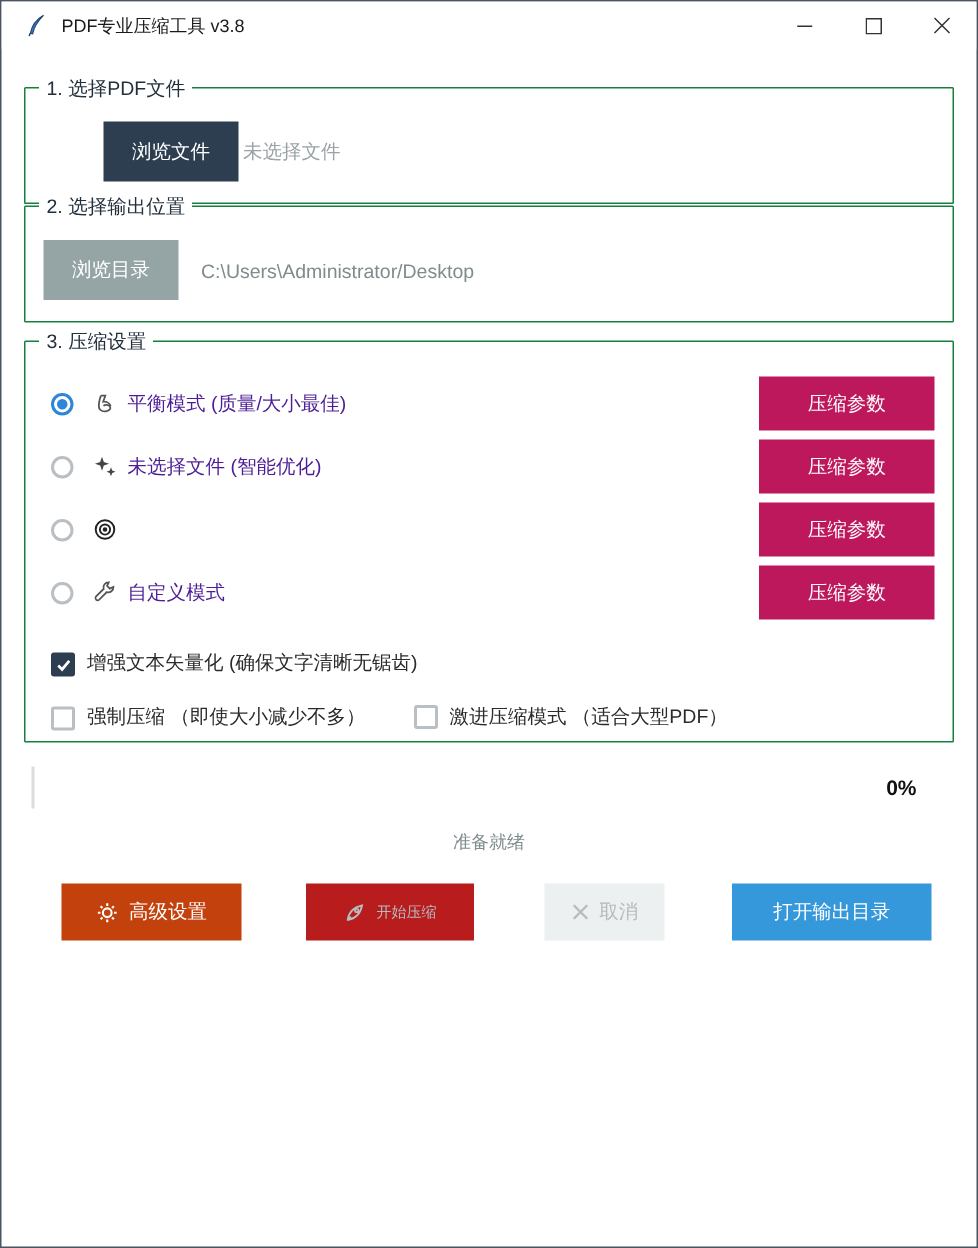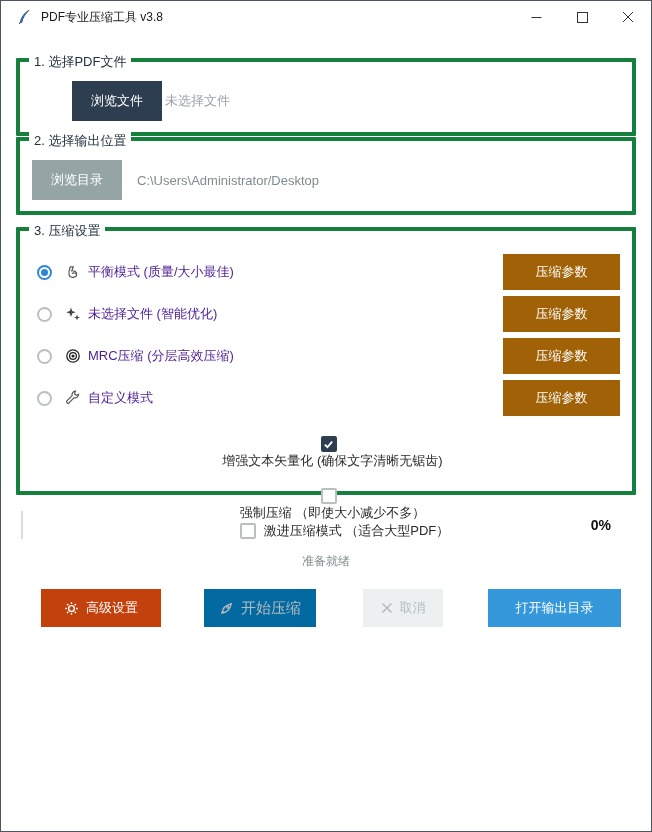--- a/index.html
+++ b/index.html
@@ -24,21 +24,21 @@
   .win-controls { margin-left: auto; display: flex; height: 32px; }
   .win-btn {
     width: 46px; height: 32px;
     display: flex; align-items: center; justify-content: center;
     cursor: default;
   }
   
   .content { padding: 0 15px; }
   .groupbox {
     position: relative;
-    border: 4px solid #15803d;
+    border: 1px solid #15803d;
     border-radius: 1px;
     background: #fff;
   }
   .groupbox-title {
     position: absolute;
     top: -9px; left: 9px;
     background: #fff;
     padding: 0 5px;
     font-size: 13px;
     color: #22303e;
@@ -73,24 +73,24 @@
   .radio.selected { border-color: #2e86d9; }
   .radio.selected::after {
     content: ""; position: absolute; left: 2px; top: 2px; right: 2px; bottom: 2px;
     border-radius: 50%; background: #2e86d9;
   }
   .mode-icon { width: 16px; height: 16px; margin-left: 13px; display: inline-flex; flex: 0 0 auto; }
   .mode-label { margin-left: 7px; font-size: 13px; color: #4c1d95; }
   .param-btn {
     margin-left: auto;
     width: 117px; height: 36px;
-    background: #a16207; color: #fdfdfd; font-size: 13px;
-  }
-  
-  .check-row { display: flex; align-items: center; padding-left: 5px; margin-top: 17px; flex-direction: column; }
+    background: #be185d; color: #fdfdfd; font-size: 13px;
+  }
+  
+  .check-row { display: flex; align-items: flex-end; padding-left: 5px; margin-top: 17px; }
   .check-row.second { margin-top: 18px; }
   .checkbox {
     width: 16px; height: 16px; border-radius: 2px;
     border: 2px solid #b9bfc3; background: #fff;
     flex: 0 0 auto; cursor: pointer;
     display: inline-flex; align-items: center; justify-content: center;
   }
   .checkbox.checked { background: #2c3e50; border-color: #2c3e50; }
   .check-label { margin-left: 8px; font-size: 13px; color: #2b2b2b; }
   .check-pair2 { margin-left: 32px; display: flex; align-items: center; }
@@ -99,21 +99,21 @@
     margin-top: 16px;
     display: flex; align-items: center; height: 28px;
   }
   .progress-track { flex: 1; height: 28px; position: relative; }
   .progress-tick { position: absolute; left: 5px; top: 0; width: 2px; height: 28px; background: #dcdcda; }
   .progress-pct { font-size: 14px; font-weight: bold; color: #111; margin-right: 25px; }
   .status-text { margin-top: 14px; text-align: center; font-size: 12px; color: #7f8c8d; }
   
   .actions { display: flex; align-items: center; margin-top: 19px; }
   .adv-btn   { margin-left: 25px; width: 120px; height: 38px; background: #c2410c; color: #fff; font-size: 13px; }
-  .start-btn { margin-left: 43px; width: 112px; height: 38px; background: #0369a1; color: #b4bbbf; font-size: 15px; cursor: default; }
+  .start-btn { margin-left: 43px; width: 112px; height: 38px; background: #b91c1c; color: #b4bbbf; font-size: 10px; cursor: default; }
   .cancel-btn{ margin-left: 47px; width: 80px;  height: 38px; background: #ecf0f1; color: #b4bbbf; font-size: 13px; cursor: default; }
   .open-btn  { margin-left: 45px; width: 133px; height: 38px; background: #3498db; color: #fff; font-size: 13px; }
   svg { display: block; }
 </style>
 </head>
 <body>
 
 <div class="window">
 
   <div class="titlebar">
@@ -196,21 +196,20 @@
 
       <div class="mode-row">
         <span class="radio"></span>
         <span class="mode-icon">
           <svg width="16" height="16" viewBox="0 0 16 16" fill="none" stroke="#222" stroke-width="1.3">
             <circle cx="8" cy="8" r="6.2"></circle>
             <circle cx="8" cy="8" r="3.4"></circle>
             <circle cx="8" cy="8" r="0.9" fill="#222"></circle>
           </svg>
         </span>
-        <span class="mode-label">MRC压缩 (分层高效压缩)</span>
         <button class="btn param-btn">压缩参数</button>
       </div>
 
       <div class="mode-row">
         <span class="radio"></span>
         <span class="mode-icon">
           <svg width="16" height="16" viewBox="0 0 16 16" fill="none" stroke="#555" stroke-width="1.2">
             <path d="M13.6 4.3 A3.4 3.4 0 0 1 9.2 7.7 L4 12.9 A1.5 1.5 0 0 1 1.9 10.8 L7.1 5.6 A3.4 3.4 0 0 1 10.5 1.2 L9.4 3.6 L11.2 5.4 L13.6 4.3 Z"></path>
           </svg>
         </span>

